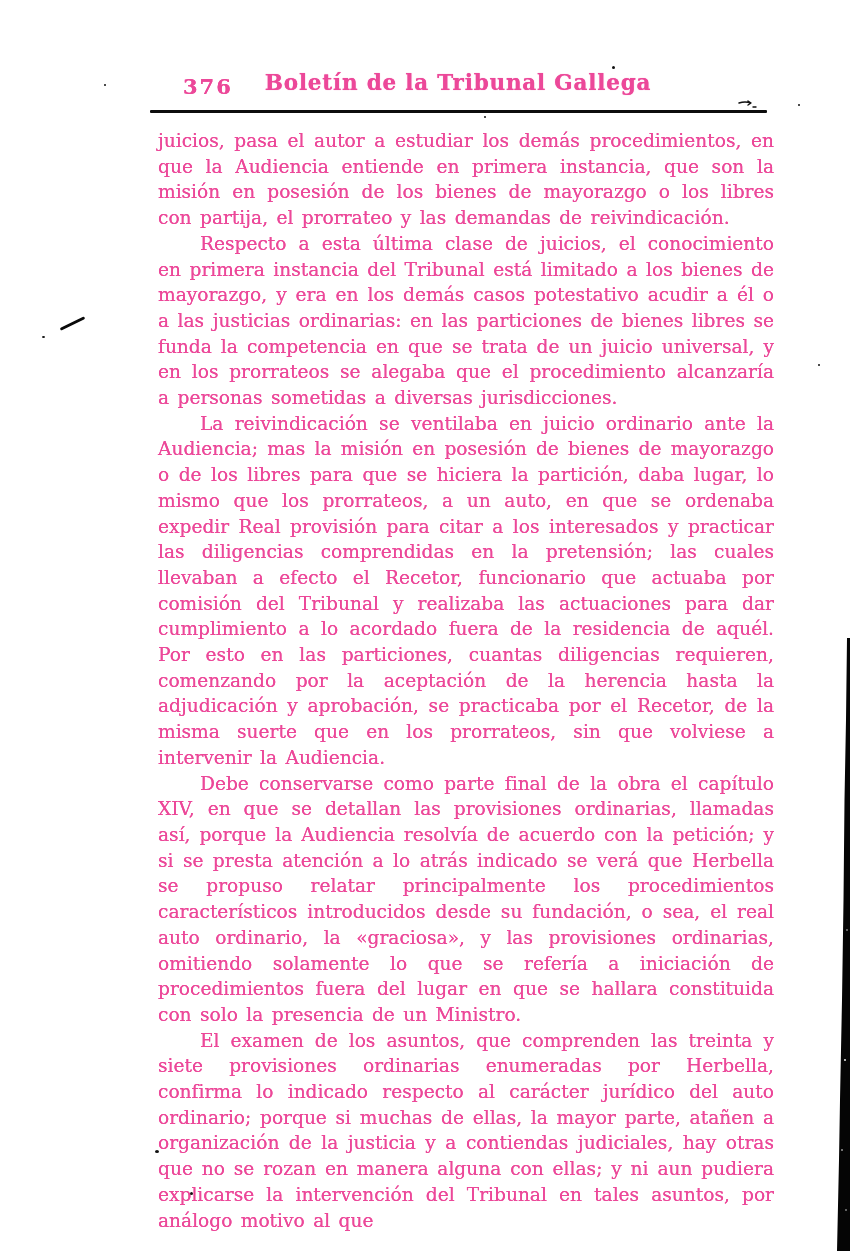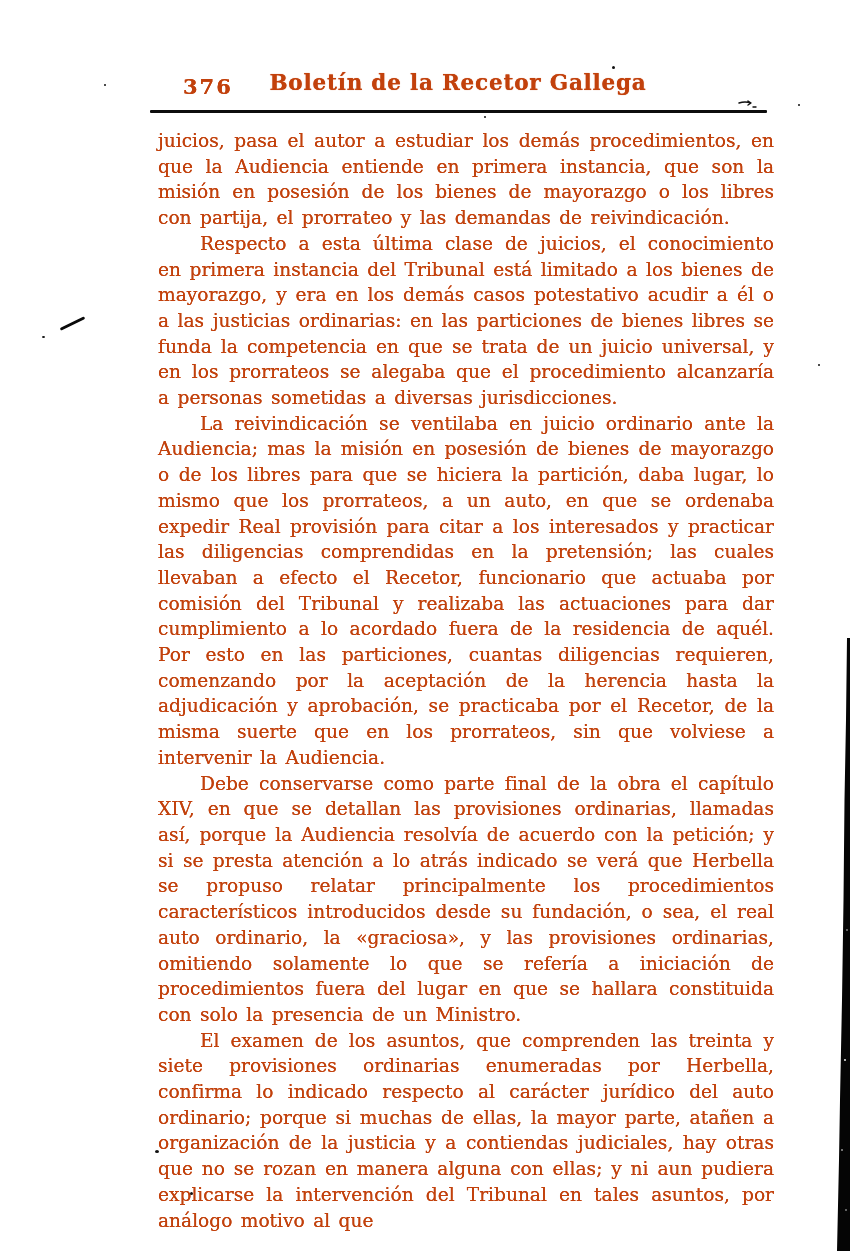--- a/index.html
+++ b/index.html
@@ -3,21 +3,21 @@
 <meta charset="utf-8">
 <style>
   html, body { margin: 0; padding: 0; background: #e8e8e8; }
   .page {
     position: relative;
     width: 850px;
     height: 1251px;
     background: #ffffff;
     overflow: hidden;
     font-family: "DejaVu Serif", serif;
-    color: #c2410c;
+    color: #ec4899;
   }
   
   .header-pagenum {
     position: absolute;
     left: 183px;
     top: 74px;
     font-size: 21px;
     font-weight: bold;
     letter-spacing: 2px;
     text-shadow: 0 0 0.6px currentColor;
@@ -89,21 +89,21 @@
     border-radius: 50%;
   }
 </style>
 </head>
 <body>
 
 <div class="page">
 
   <span class="header-pagenum">376</span>
 
-  <h1 class="header-title">Boletín de la Recetor Gallega</h1>
+  <h1 class="header-title">Boletín de la Tribunal Gallega</h1>
 
   <div class="header-rule"></div>
 
   <svg class="rule-end-mark" viewBox="0 0 24 10">
     <path d="M2 4 Q8 2 14 4 L11 2 M14 4 L11 6 M16 8 L19 8" stroke="#111" stroke-width="1.4" fill="none" stroke-linecap="round"></path>
   </svg>
 
   <main class="body-text">
     <p class="continuation">juicios, pasa el autor a estudiar los demás procedimientos, en que la Audiencia entiende en primera instancia, que son la misión en posesión de los bienes de mayorazgo o los libres con partija, el prorrateo y las demandas de reivindicación.</p>
     <p>Respecto a esta última clase de juicios, el conocimiento en primera instancia del Tribunal está limitado a los bienes de mayorazgo, y era en los demás casos potestativo acudir a él o a las justicias ordinarias: en las particiones de bienes libres se funda la competencia en que se trata de un juicio universal, y en los prorrateos se alegaba que el procedimiento alcanzaría a personas sometidas a diversas jurisdicciones.</p>

